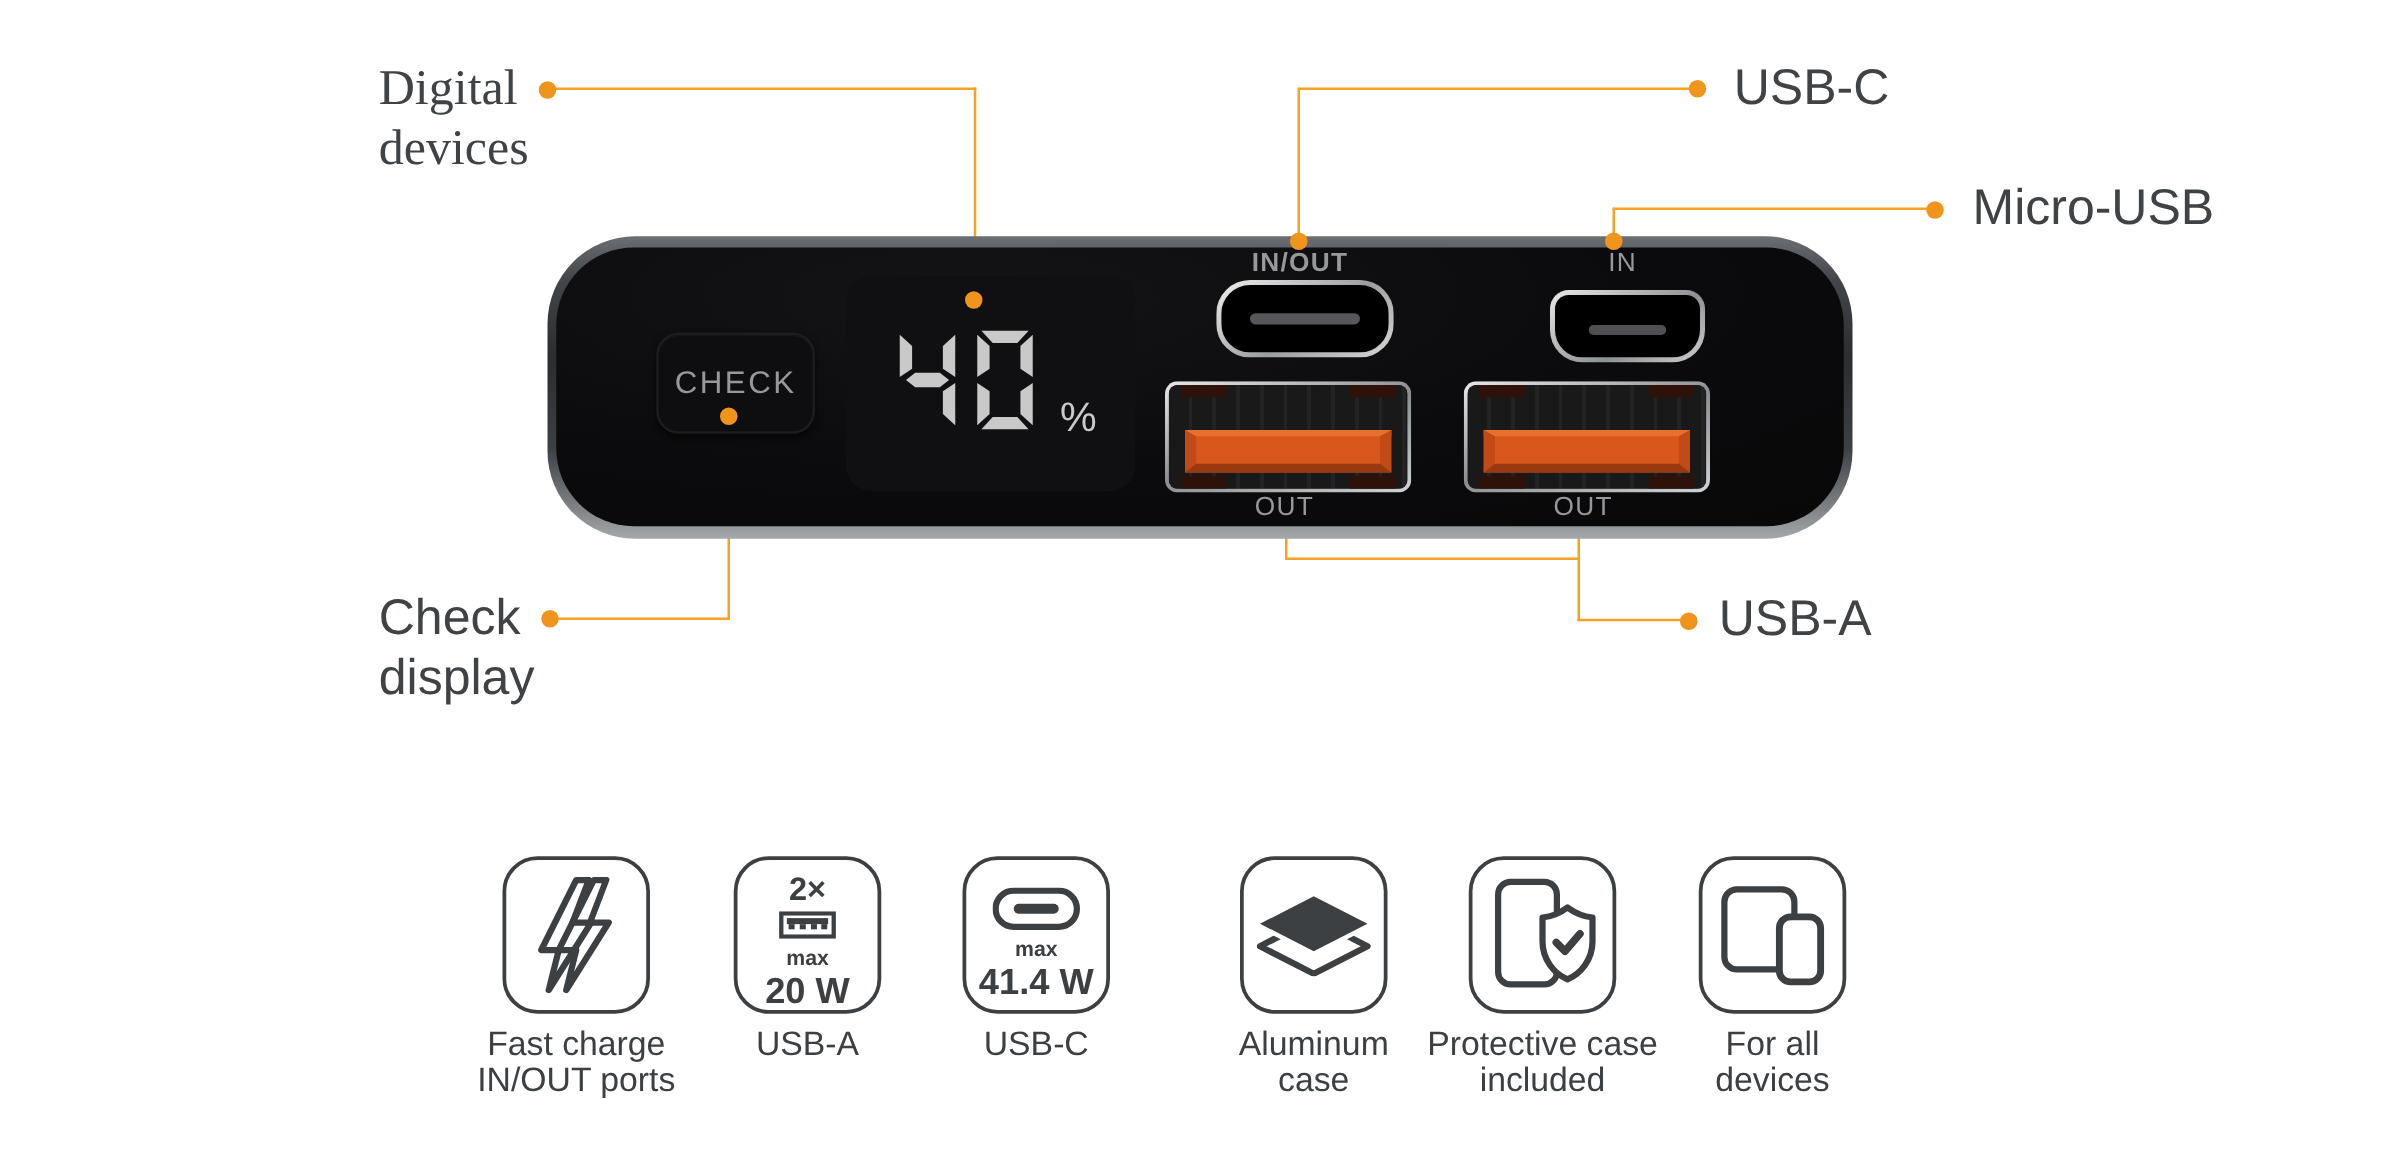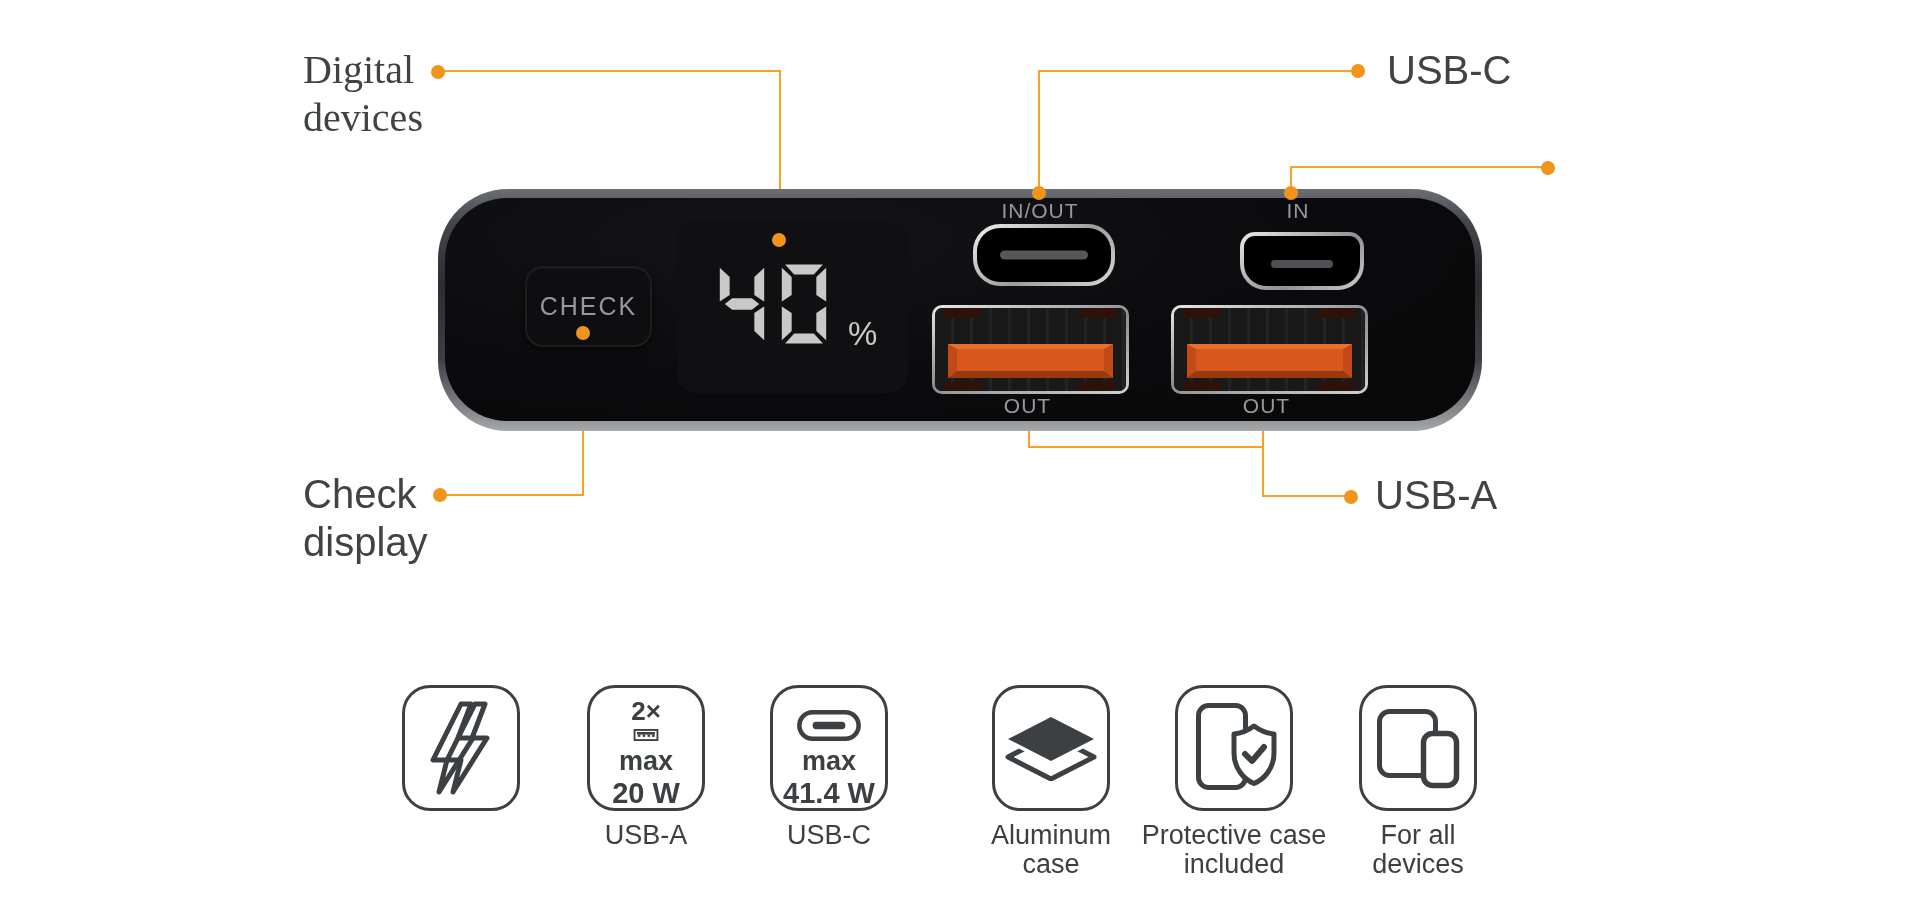--- a/index.html
+++ b/index.html
@@ -57,35 +57,38 @@
           border-left:9px solid #C24A16;border-right:9px solid #C24A16;}
 
   
   .feature{position:absolute;top:685px;width:220px;display:flex;flex-direction:column;align-items:center;}
   .fbox{width:118px;height:126px;box-sizing:border-box;border:3px solid #3C4043;border-radius:28px;
         background:#fff;display:flex;flex-direction:column;align-items:center;justify-content:center;}
   .flabel{margin-top:10px;font-size:27px;line-height:29px;color:#3C4043;text-align:center;}
   .flabel div:empty{display:none;}
   .fbold{color:#3C4043;font-weight:700;line-height:1;}
   .f-badge{font-size:26px;margin-bottom:5px;}
-  .f-max{font-size:27px;margin-top:7px;}
+  .f-max{font-size:17px;margin-top:7px;}
   .f-val{font-size:29px;margin-top:4px;}
   .icon-stroke{stroke:#3C4043;fill:none;stroke-width:5;}
 </style>
 </head>
 <body>
 
 <div class="canvas">
 
   <div class="co-label" style="left:303px;top:46px;font-family:Liberation Serif, serif;">
     <div>Digital</div>
     <div>devices</div>
   </div>
   <div class="co-label" style="left:1387px;top:46px;">
     <div>USB-C</div>
+  </div>
+  <div class="co-label" style="left:1578px;top:142px;">
+    <div>Micro-USB</div>
   </div>
   <div class="co-label" style="left:303px;top:470px;">
     <div>Check</div>
     <div>display</div>
   </div>
   <div class="co-label" style="left:1375px;top:471px;">
     <div>USB-A</div>
   </div>
 
   <div class="cl" style="left:440px;top:70px;width:341px;height:2px;"></div>
@@ -136,21 +139,21 @@
               <polygon points="55,5 55,46 43,38 43,16"></polygon>
               <polygon points="55,52 55,93 43,82 43,60"></polygon>
               <polygon points="5,97 16,85 40,85 51,97"></polygon>
               <polygon points="1,52 13,60 13,82 1,93"></polygon>
               <polygon points="1,5 13,16 13,38 1,46"></polygon>
             </svg>
           </div>
         <span class="pct" style="position:absolute;left:173px;top:96px;">%</span>
       </div>
 
-      <div class="port-label" style="left:528px;top:1px;width:134px;">IN/OUT</div>
+      <div class="port-label" style="left:528px;top:1px;width:134px;font-weight:bold;">IN/OUT</div>
       <div class="usbc-port">
         <div class="usbc-slot"></div>
       </div>
 
       <div class="port-label" style="left:795px;top:1px;width:116px;">IN</div>
       <div class="micro-port">
         <div class="micro-slot"></div>
       </div>
 
       <div class="usba-port" style="left:487px;">
@@ -174,20 +177,24 @@
       <div class="port-label" style="left:726px;top:196px;width:191px;">OUT</div>
     </div>
   </div>
 
   <div class="feature" style="left:351px;">
     <div class="fbox">
       <svg width="80" height="96" viewBox="0 0 80 96">
         <path class="icon-stroke" stroke-linejoin="round" d="M64 4 L36 60 L50 60 L42 92 L76 38 L61 38 L74 4 Z" transform="translate(-10,0)"></path>
         <path class="icon-stroke" stroke-linejoin="round" fill="#fff" d="M36 4 L8 60 L22 60 L14 92 L48 38 L33 38 L46 4 Z" transform="translate(4,0)"></path>
       </svg>
+    </div>
+    <div class="flabel">
+      <div>Fast charge</div>
+      <div>IN/OUT ports</div>
     </div>
   </div>
 
   <div class="feature" style="left:536px;">
     <div class="fbox" style="justify-content:flex-start;padding-top:10px;">
       <div class="fbold f-badge">2×</div>
       <svg width="66" height="32" viewBox="0 0 66 32">
         <rect class="icon-stroke" x="2.5" y="2.5" width="61" height="27"></rect>
         <rect x="9" y="8" width="48" height="7" fill="#3C4043"></rect>
         <rect x="11" y="15" width="7" height="6" fill="#3C4043"></rect>

